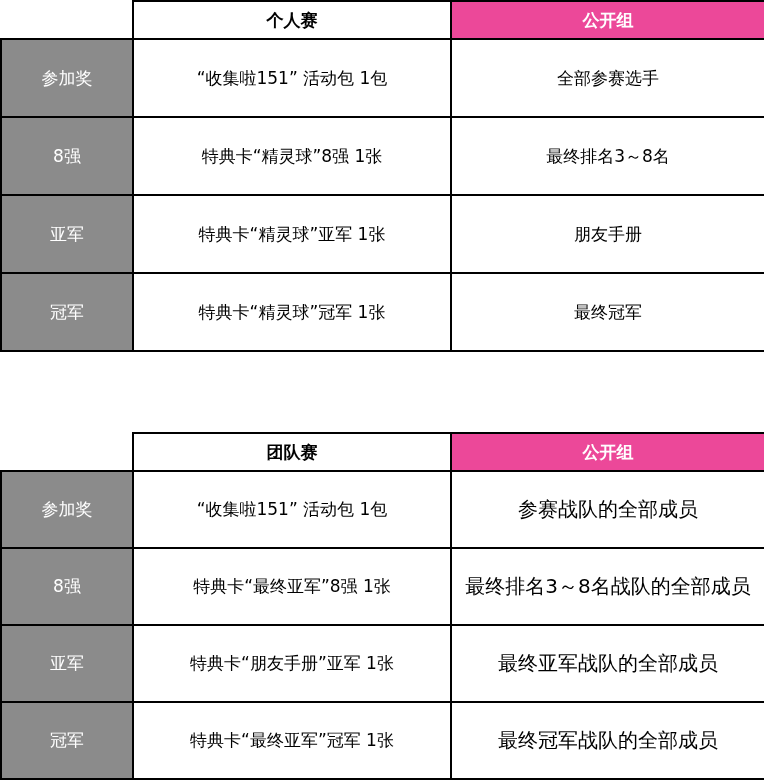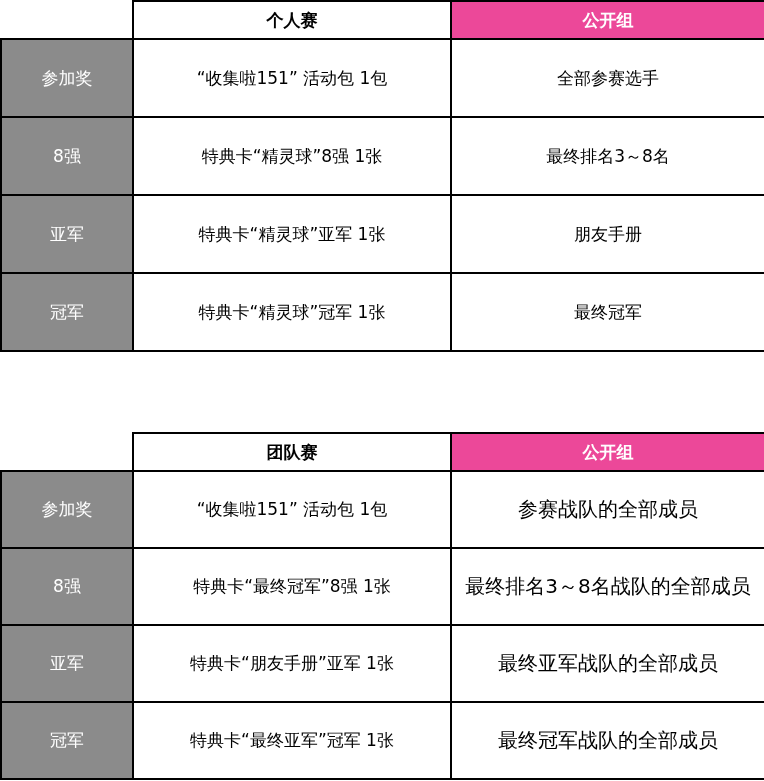--- a/index.html
+++ b/index.html
@@ -134,21 +134,21 @@
       </tr>
     </thead>
     <tbody>
       <tr>
         <td class="row-label">参加奖</td>
         <td class="cell-mid">“收集啦151” 活动包 1包</td>
         <td class="cell-right">参赛战队的全部成员</td>
       </tr>
       <tr>
         <td class="row-label">8强</td>
-        <td class="cell-mid">特典卡“最终冠军”8强 1张</td>
+        <td class="cell-mid">特典卡“最终亚军”8强 1张</td>
         <td class="cell-right">最终排名3～8名战队的全部成员</td>
       </tr>
       <tr>
         <td class="row-label">亚军</td>
         <td class="cell-mid">特典卡“朋友手册”亚军 1张</td>
         <td class="cell-right">最终亚军战队的全部成员</td>
       </tr>
       <tr>
         <td class="row-label">冠军</td>
         <td class="cell-mid">特典卡“最终亚军”冠军 1张</td>

